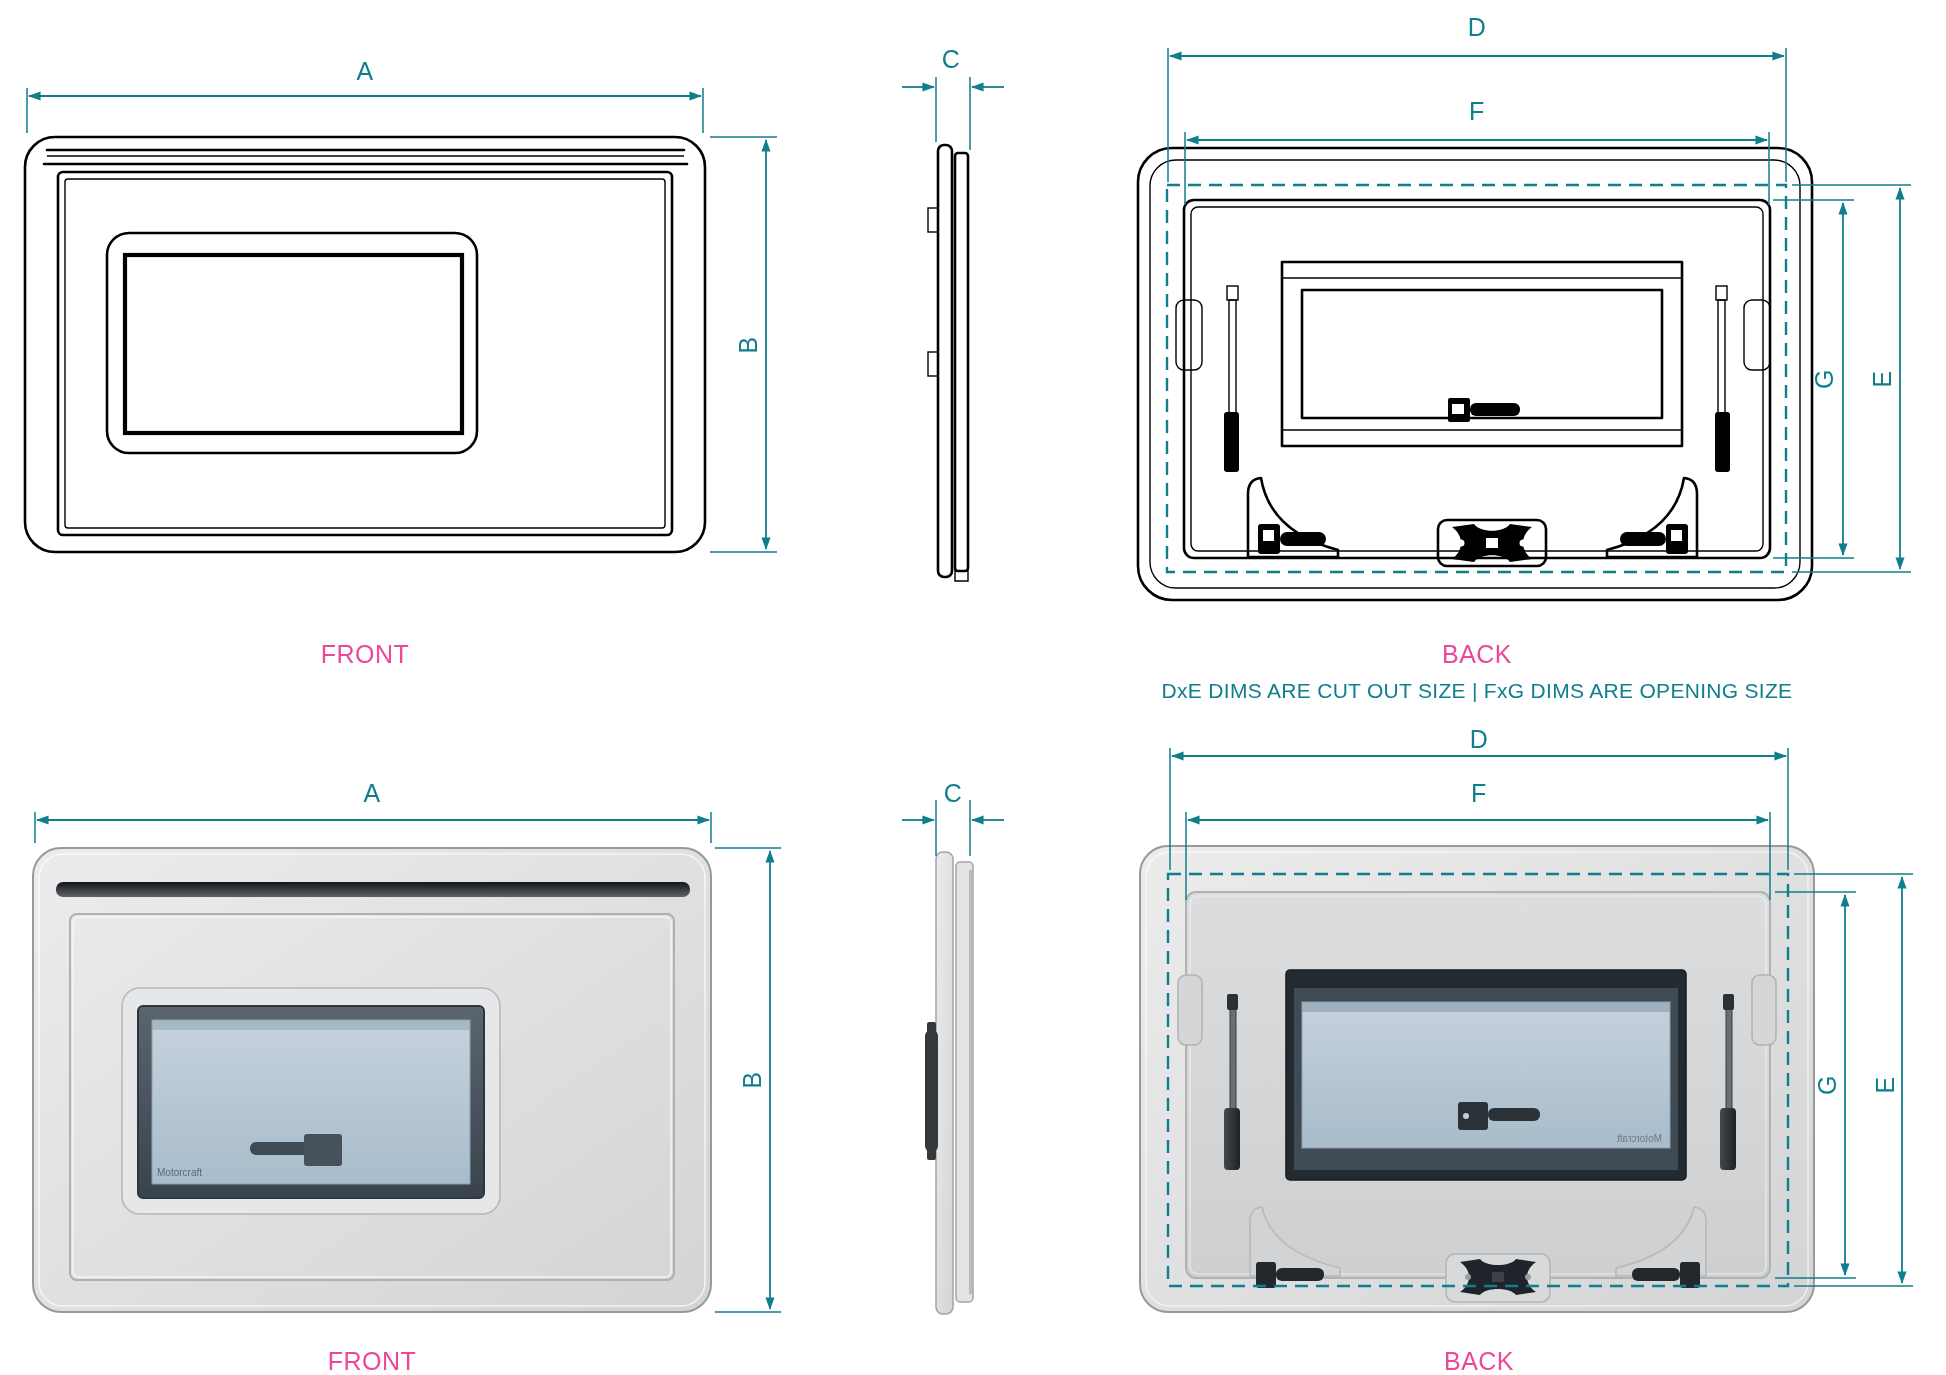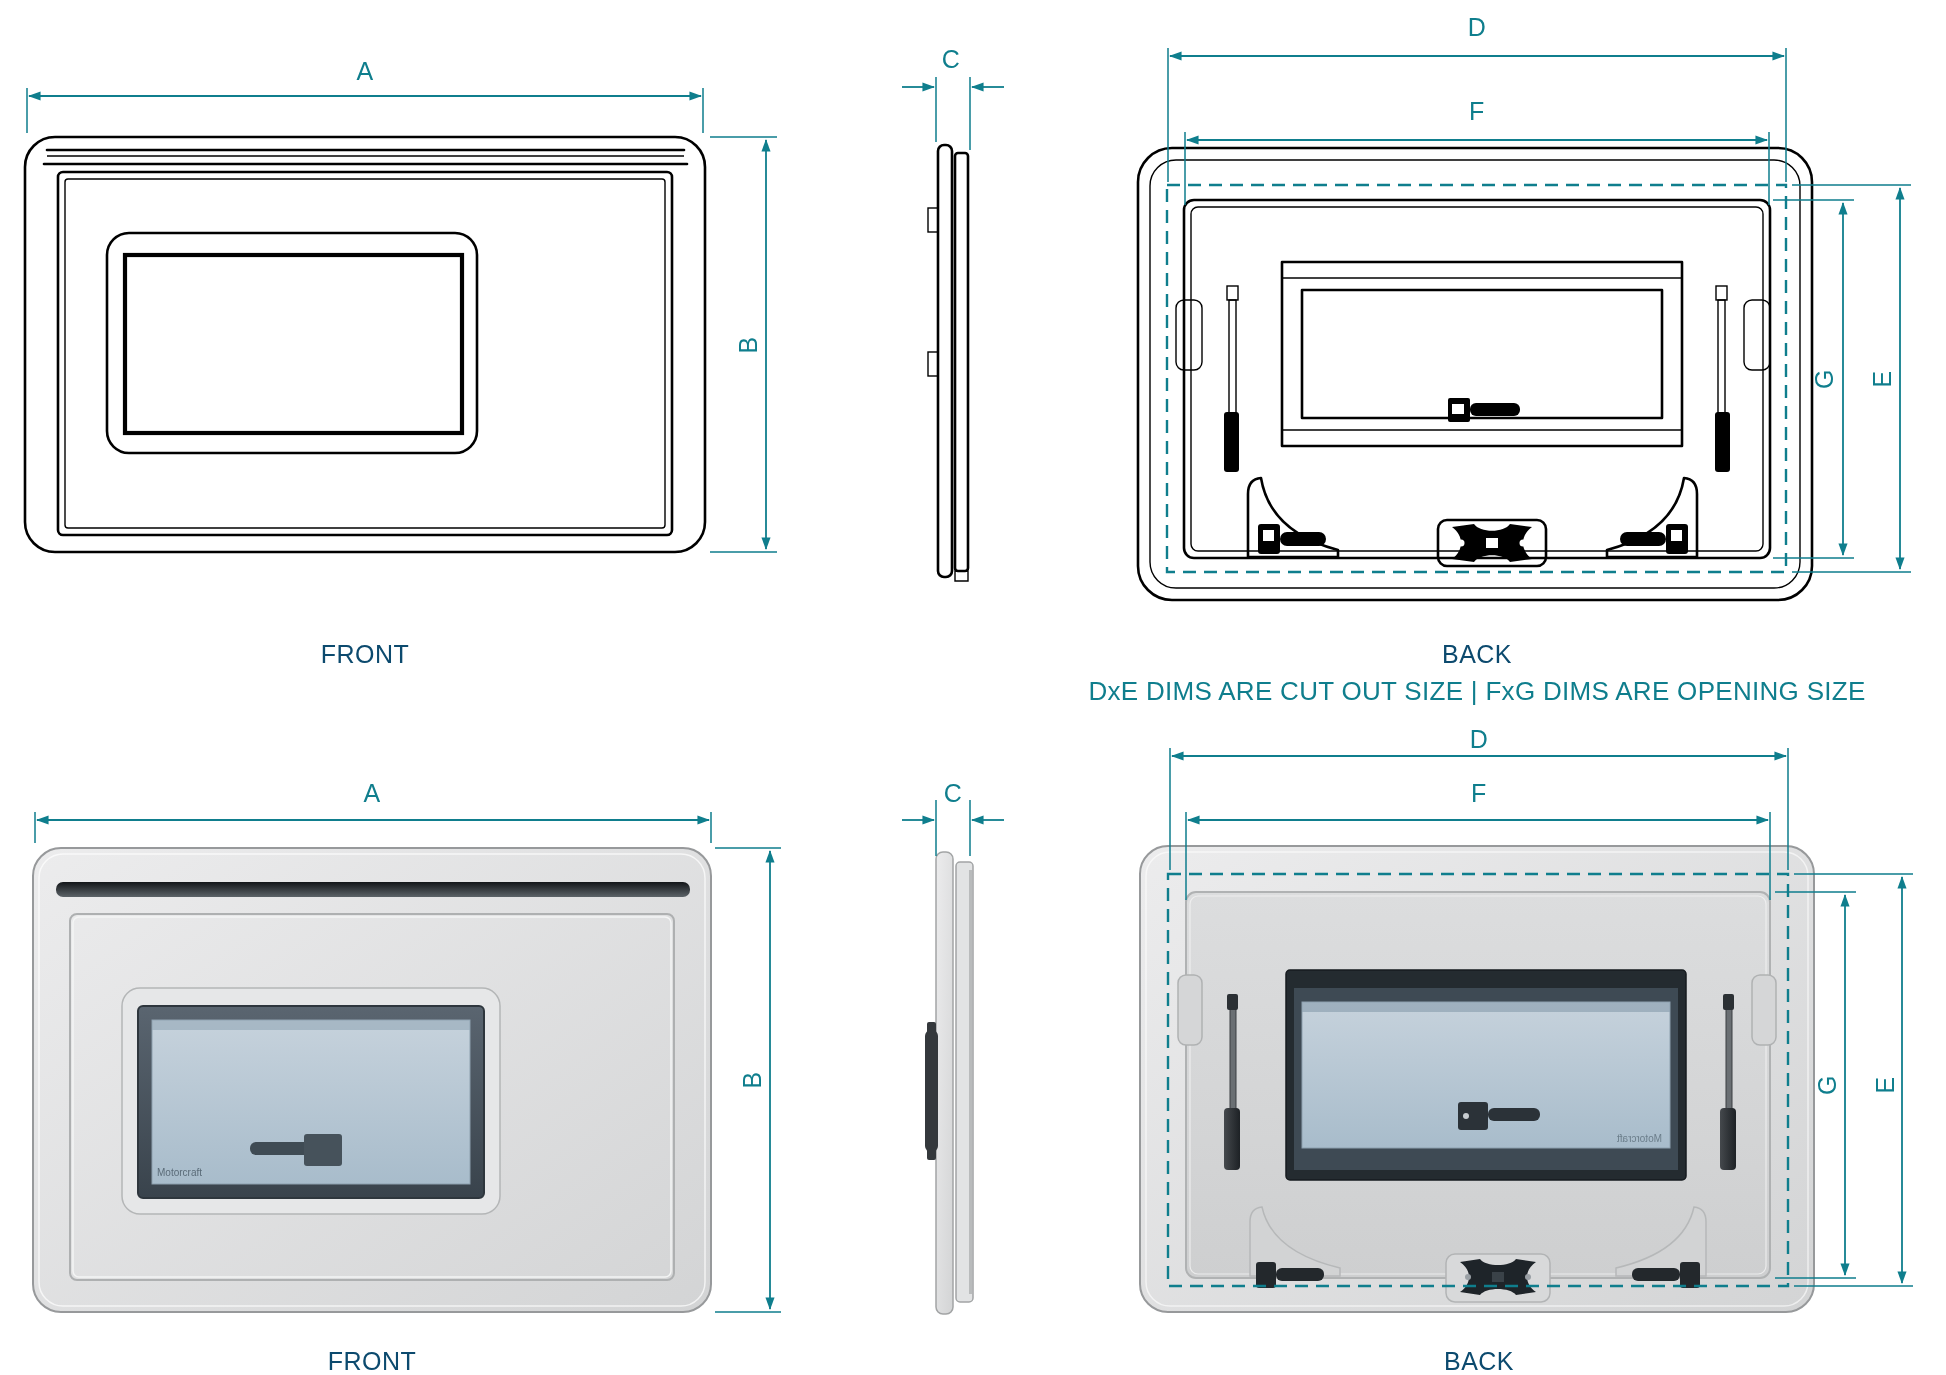--- a/index.html
+++ b/index.html
@@ -2,23 +2,23 @@
 <html><head>
 <meta charset="utf-8">
 <style>
   html,body{margin:0;padding:0;background:#ffffff;}
   #stage{position:relative;width:1946px;height:1375px;background:#ffffff;overflow:hidden;
          font-family:"Liberation Sans", sans-serif;}
   svg{position:absolute;left:0;top:0;}
   .lbl{position:absolute;color:#0F7E8D;font-size:25px;letter-spacing:.5px;
        transform:translate(-50%,-50%);white-space:nowrap;}
   .lbl.rot{transform:translate(-50%,-50%) rotate(-90deg);}
-  .caption{position:absolute;color:#0c4a6e;font-size:25px;letter-spacing:.5px;
+  .caption{position:absolute;color:#ec4899;font-size:25px;letter-spacing:.5px;
            transform:translate(-50%,-50%);white-space:nowrap;}
-  .note{position:absolute;color:#0F7E8D;font-size:26px;letter-spacing:.3px;
+  .note{position:absolute;color:#0F7E8D;font-size:21px;letter-spacing:.3px;
         transform:translate(-50%,-50%);white-space:nowrap;}
   .logo{position:absolute;color:#5a6b78;font-size:10px;letter-spacing:0;
         transform:translate(0,-50%);white-space:nowrap;}
   .logo.mir{transform:translate(-100%,-50%) scaleX(-1);color:#6b7d8a;}
 </style>
 </head>
 <body>
 
 <div id="stage">
 

